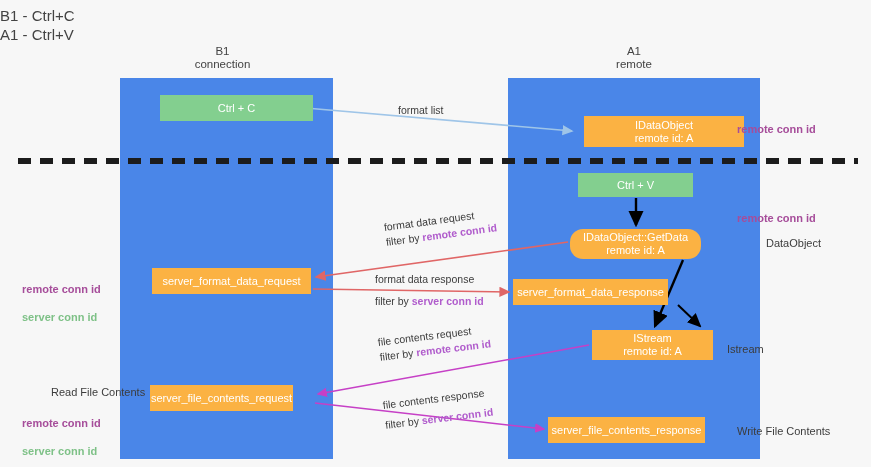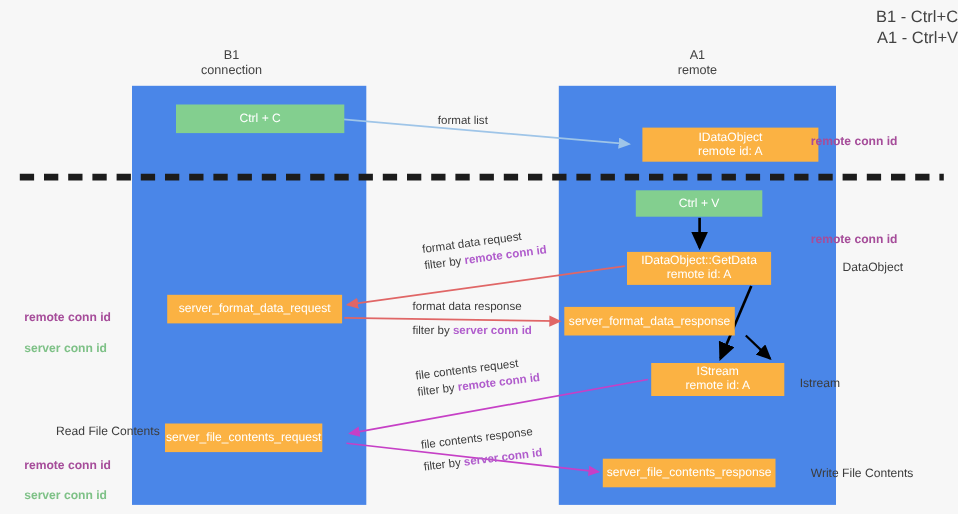--- a/index.html
+++ b/index.html
@@ -12,44 +12,44 @@
   #stage{position:relative;width:871px;height:467px;}
 
   
   .lane{position:absolute;background:#4a86e8;}
   #lane-b1{left:120px;top:78px;width:213px;height:381px;}
   #lane-a1{left:508px;top:78px;width:252px;height:381px;}
 
   
   #title{
     position:absolute;left:0;top:6px;width:871px;
-    text-align:right;font-size:15px;color:#434343;line-height:19px;
+    text-align:left;font-size:15px;color:#434343;line-height:19px;
     white-space:pre-line;
   }
   .lane-head{
     position:absolute;text-align:center;font-size:11.5px;color:#434343;
     line-height:13px;white-space:pre-line;
   }
-  #head-b1{left:134px;top:45px;width:153px;text-align:center;}
+  #head-b1{left:146px;top:45px;width:153px;text-align:center;}
   #head-a1{left:540px;top:45px;width:188px;}
 
   
   .box{
     position:absolute;box-sizing:border-box;
     display:flex;align-items:center;justify-content:center;
     text-align:center;color:#ffffff;font-size:11px;line-height:13px;
     white-space:pre-line;
   }
   .green{background:#83cf8f;}
   .orange{background:#fbb243;}
 
   #box-ctrlc{left:160px;top:95px;width:153px;height:26px;}
   #box-idataobject{left:584px;top:116px;width:160px;height:31px;}
   #box-ctrlv{left:578px;top:173px;width:115px;height:24px;}
-  #box-getdata{left:570px;top:229px;width:131px;height:30px;}
+  #box-getdata{left:570px;top:229px;width:131px;height:30px;border-radius:13px;}
   #box-sfdreq{left:152px;top:268px;width:159px;height:26px;}
   #box-sfdres{left:513px;top:279px;width:155px;height:26px;}
   #box-istream{left:592px;top:330px;width:121px;height:30px;}
   #box-sfcreq{left:150px;top:385px;width:143px;height:26px;}
   #box-sfcres{left:548px;top:417px;width:157px;height:26px;}
 
   
   .txt{position:absolute;font-size:11px;line-height:14px;white-space:pre-line;}
   .plain{color:#3c3c3c;}
   .purple{color:#a64d9a;font-weight:bold;}

